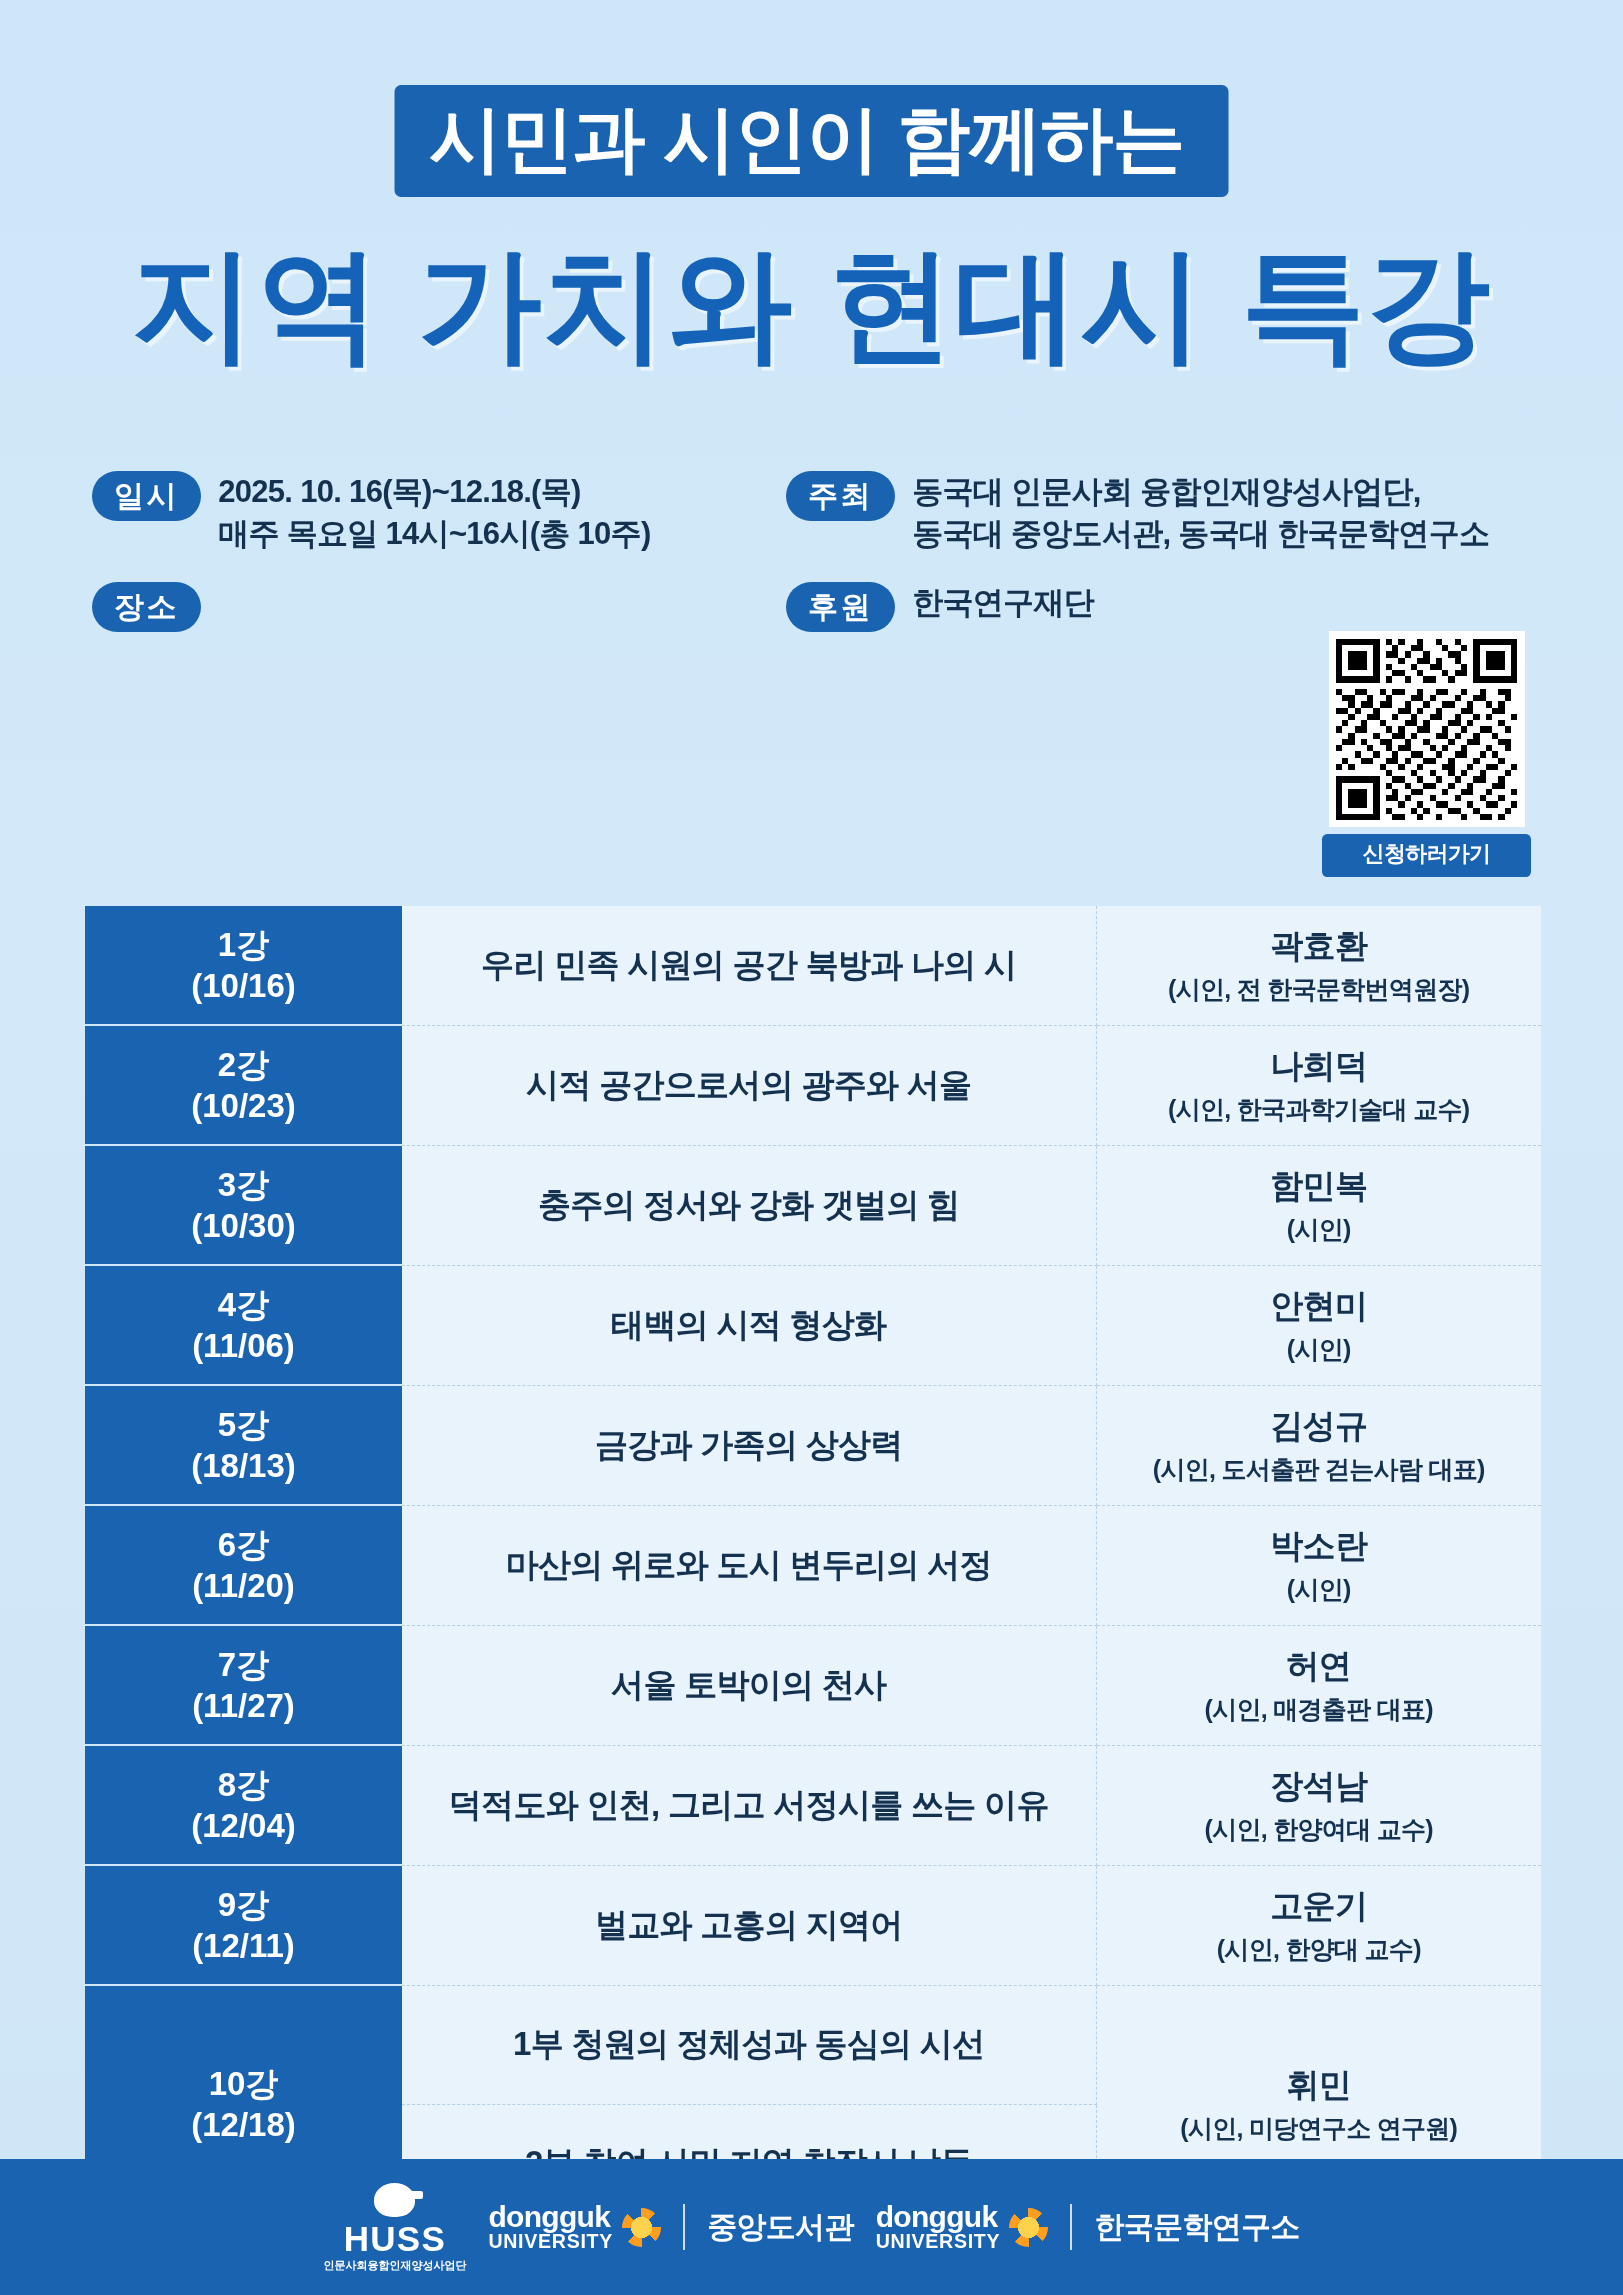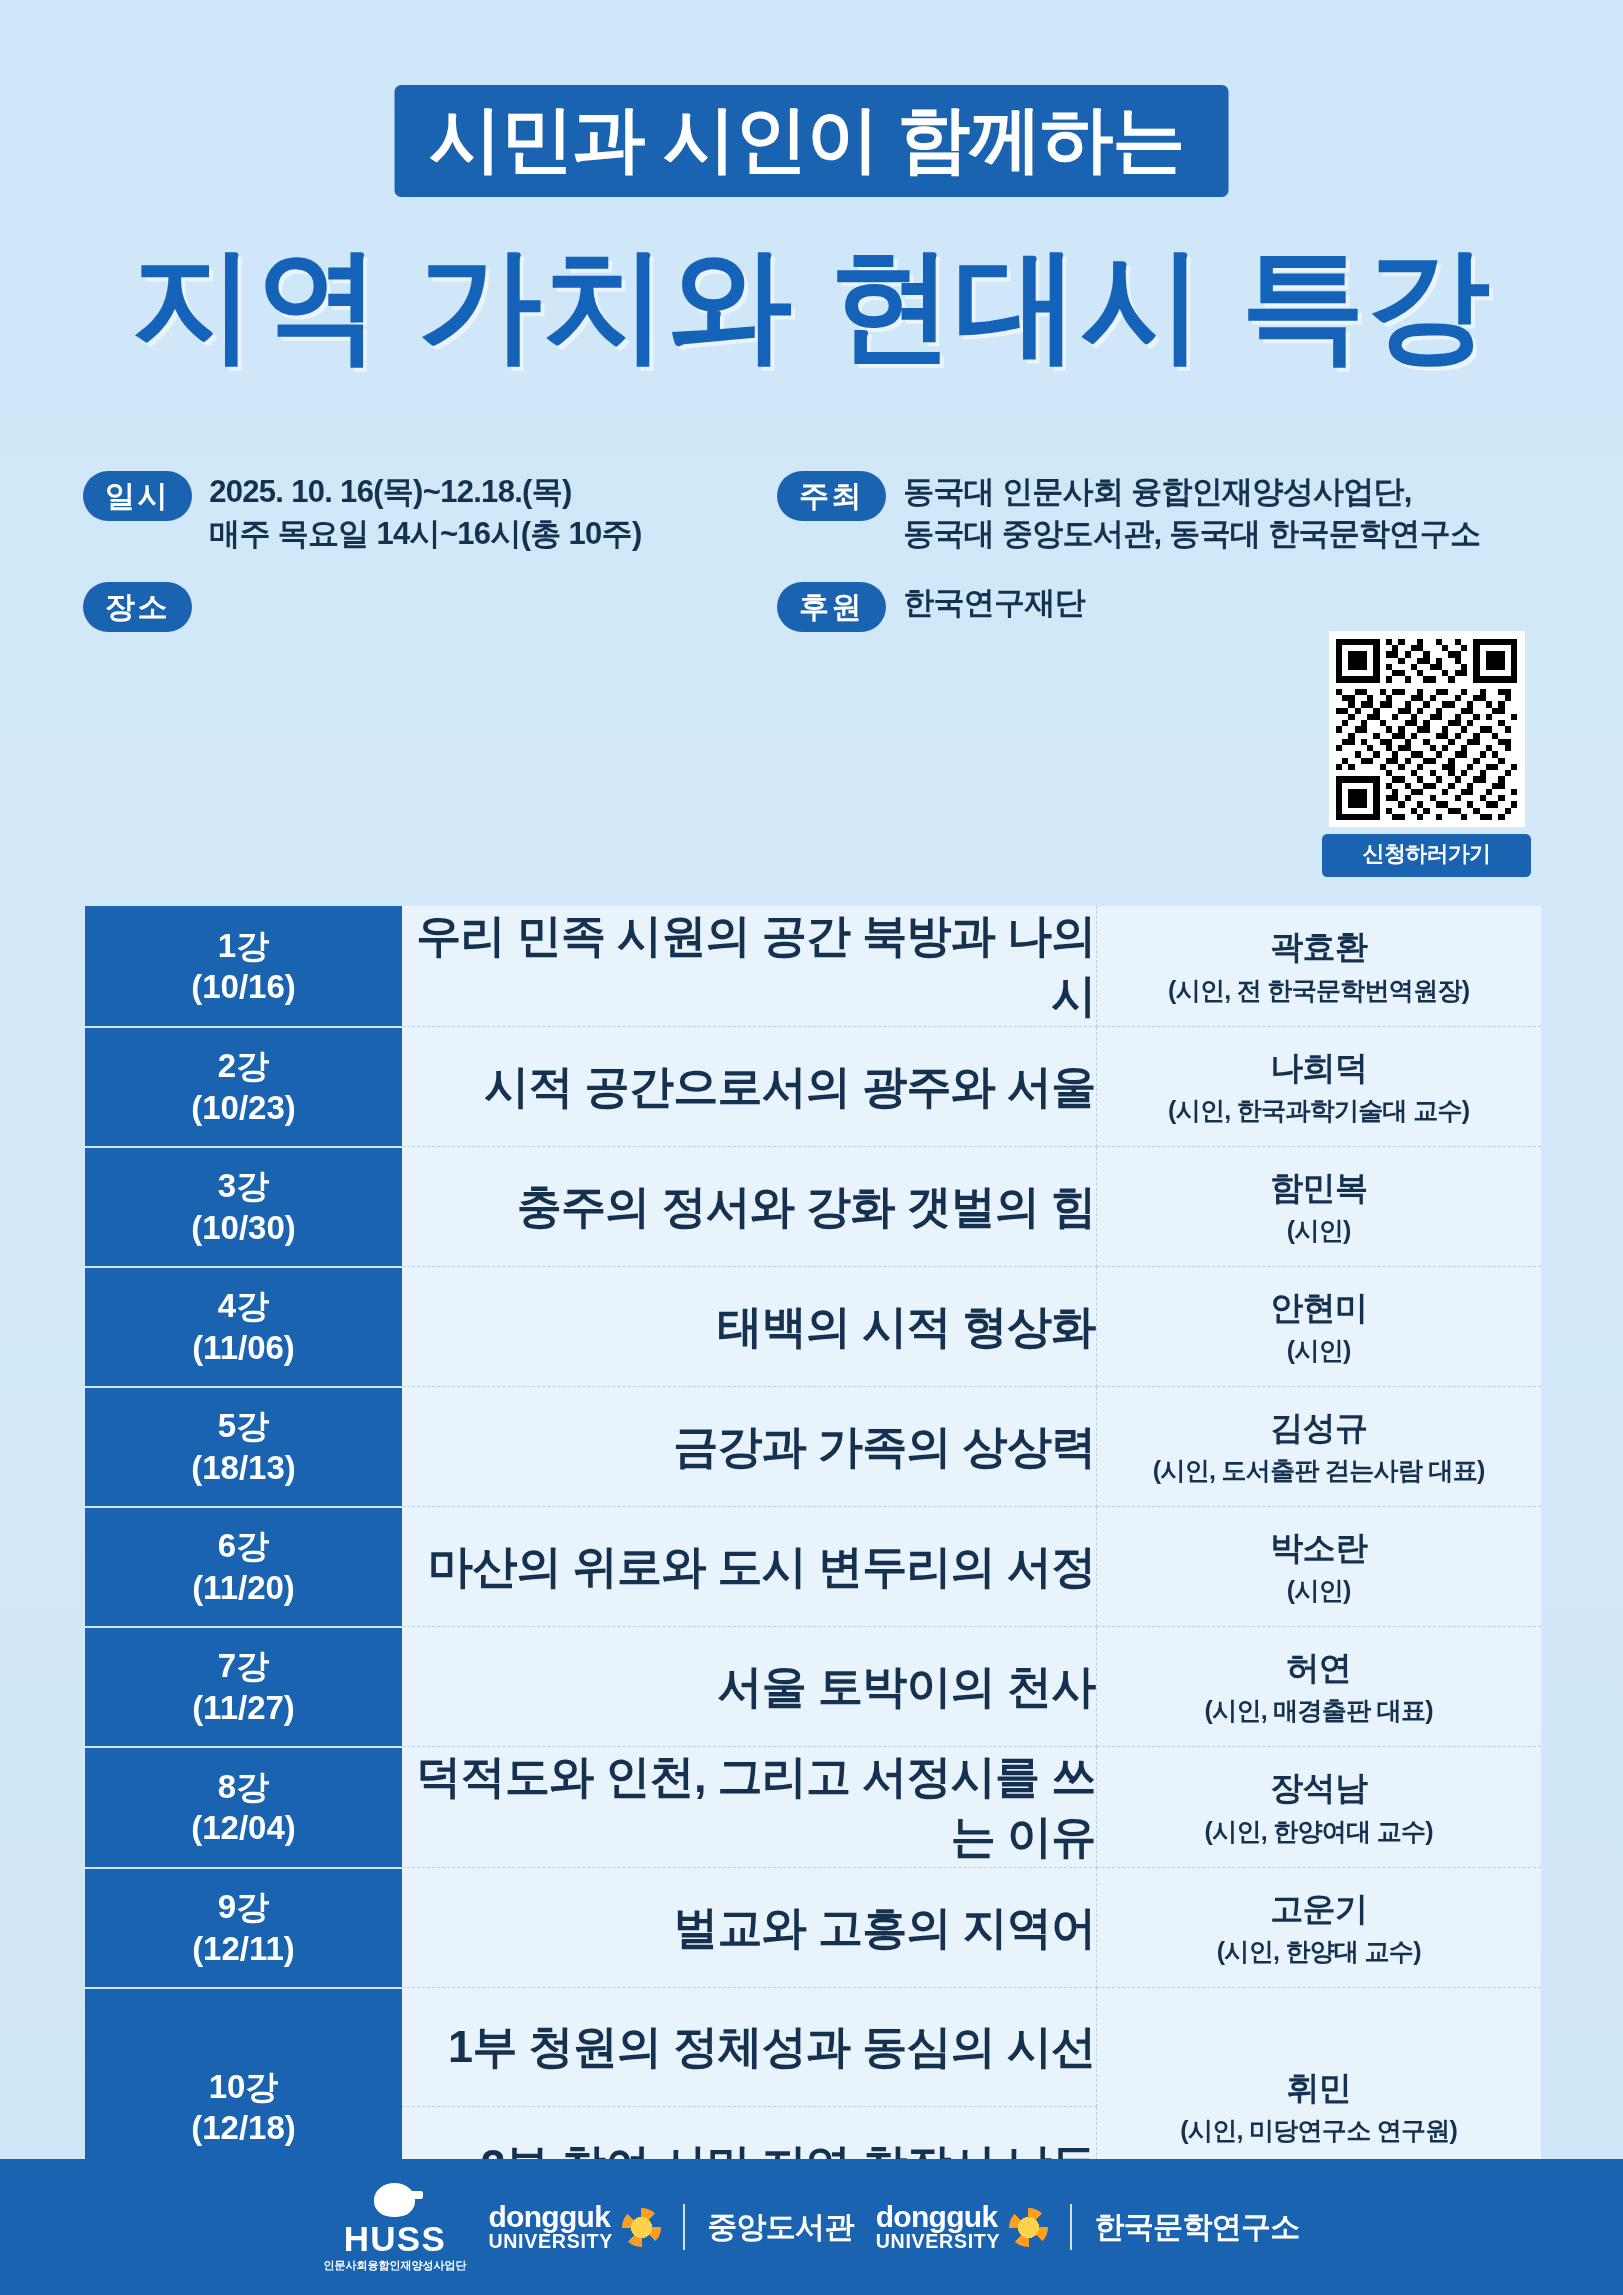--- a/index.html
+++ b/index.html
@@ -51,21 +51,21 @@
     letter-spacing: 1.3px;
     white-space: nowrap;
     line-height: 1;
     text-shadow: 3.9px 3.9px 0 rgba(255,255,255,0.55);
   }
 
   
   .info {
     position: absolute;
     top: 471px;
-    left: 83px;
+    left: 92px;
     width: 1433px;
   }
   .info-row {
     display: flex;
     align-items: flex-start;
     margin-bottom: 14.4px;
   }
   .info-col {
     display: flex;
     align-items: flex-start;
@@ -149,23 +149,23 @@
     text-align: center;
     height: 118px;
     line-height: 1.25;
     white-space: pre-line;
     border-bottom: 2px solid #cfe7f7;
   }
   .cell-no.last { border-bottom: none; }
   .cell-topic {
     background: #e8f3fc;
     color: #14314f;
-    font-size: 45px;
-    font-weight: bold;
-    text-align: right;
+    font-size: 33px;
+    font-weight: bold;
+    text-align: center;
     letter-spacing: -0.7px;
     border-bottom: 1.3px dashed #b7cfe2;
     border-right: 1.3px dashed #b7cfe2;
     height: 118px;
   }
   .cell-spk {
     background: #e8f3fc;
     color: #14314f;
     text-align: center;
     border-bottom: 1.3px dashed #b7cfe2;

